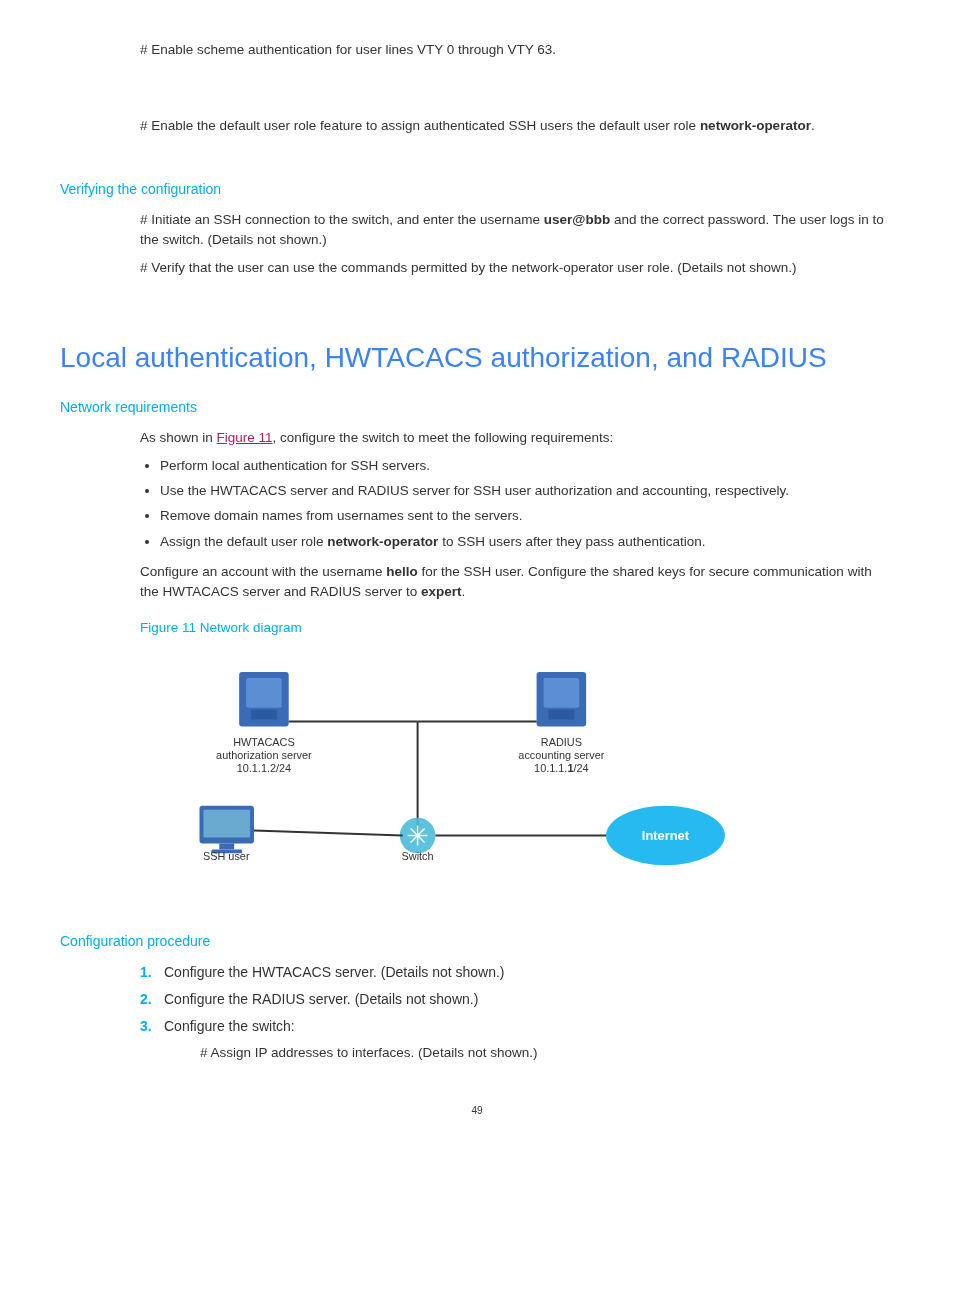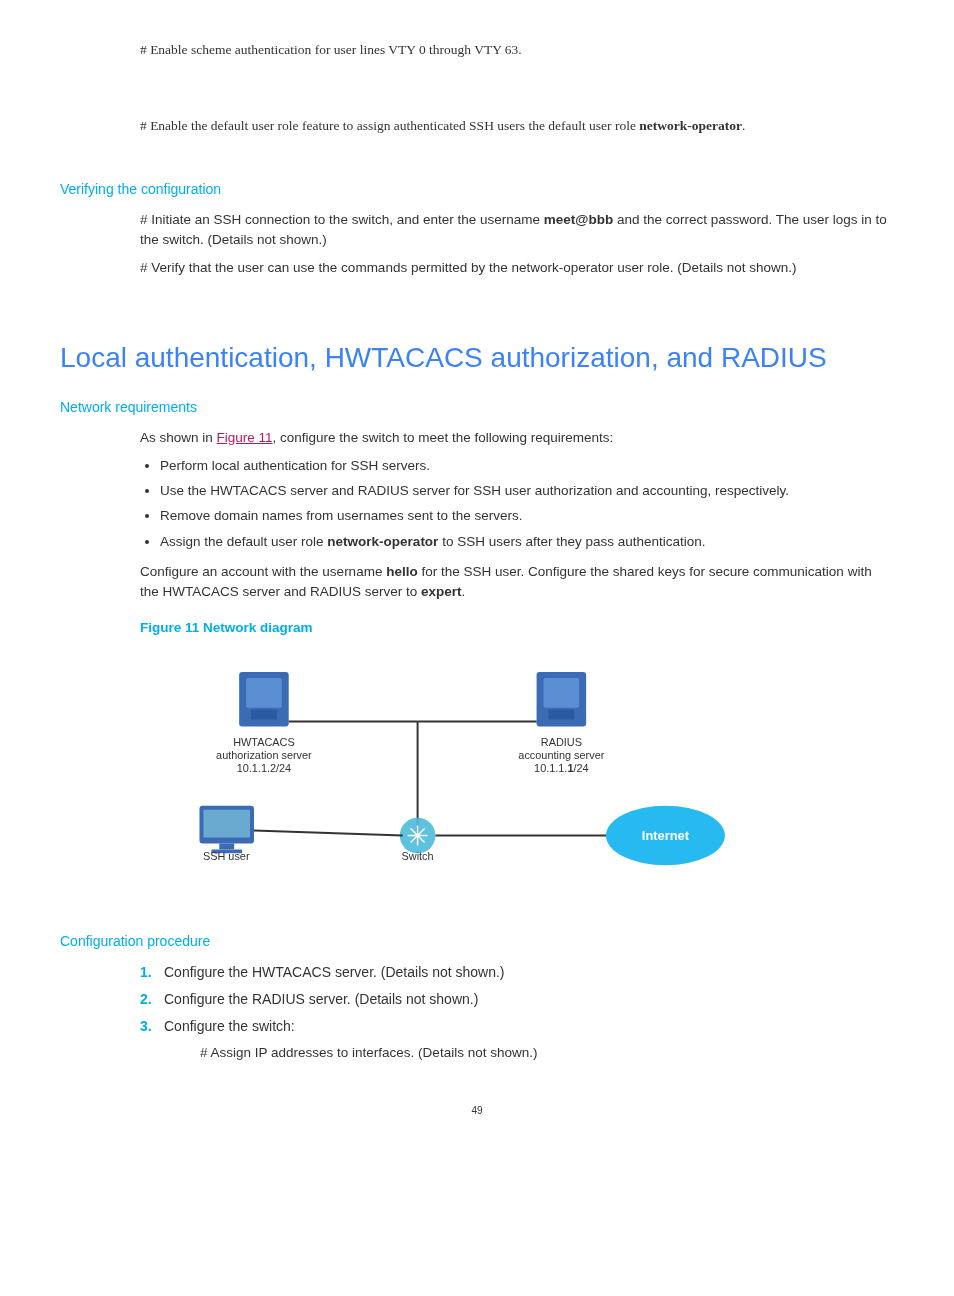--- a/index.html
+++ b/index.html
@@ -11,21 +11,20 @@
       width: 954px;
       min-height: 1296px;
       padding: 40px 60px;
       line-height: 1.5;
     }
     .comment-line {
       margin-left: 80px;
       margin-bottom: 8px;
       font-size: 13.5px;
       color: #333;
-      font-family: Liberation Serif, serif;
     }
     .spacer { height: 24px; }
     .section-heading {
       color: #00AEEF;
       font-size: 14px;
       font-weight: normal;
       margin-bottom: 10px;
       margin-top: 10px;
     }
     .body-text {
@@ -47,21 +46,21 @@
     .bullet-list li {
       list-style: disc;
       font-size: 13.5px;
       margin-bottom: 5px;
       color: #333;
     }
     b { font-weight: bold; }
     .figure-caption {
       color: #00AEEF;
       font-size: 13.5px;
-      font-weight: bold;
+      font-weight: normal;
       margin-left: 80px;
       margin-top: 16px;
       margin-bottom: 12px;
     }
     .diagram-container {
       margin-left: 80px;
       margin-right: 60px;
       margin-bottom: 20px;
       position: relative;
       height: 260px;
@@ -100,21 +99,21 @@
 <div class="spacer"></div>
 <div class="comment-line">
   <span># Enable the default user role feature to assign authenticated SSH users the default user role</span>
   <b>network-operator</b><span>.</span>
 </div>
 
 <div class="spacer"></div>
 
 <div class="section-heading">Verifying the configuration</div>
 <div class="body-text">
-  <span># Initiate an SSH connection to the switch, and enter the username </span><b>meet@bbb</b><span> and the correct password. The user logs in to the switch. (Details not shown.)</span>
+  <span># Initiate an SSH connection to the switch, and enter the username </span><b>user@bbb</b><span> and the correct password. The user logs in to the switch. (Details not shown.)</span>
 </div>
 <div class="body-text"># Verify that the user can use the commands permitted by the network-operator user role. (Details not shown.)</div>
 
 <div class="spacer"></div>
 
 <h1 class="chapter-title">
   <span>Local authentication, HWTACACS authorization, and RADIUS</span><br>
 </h1>
 
 <div class="section-heading">Network requirements</div>

